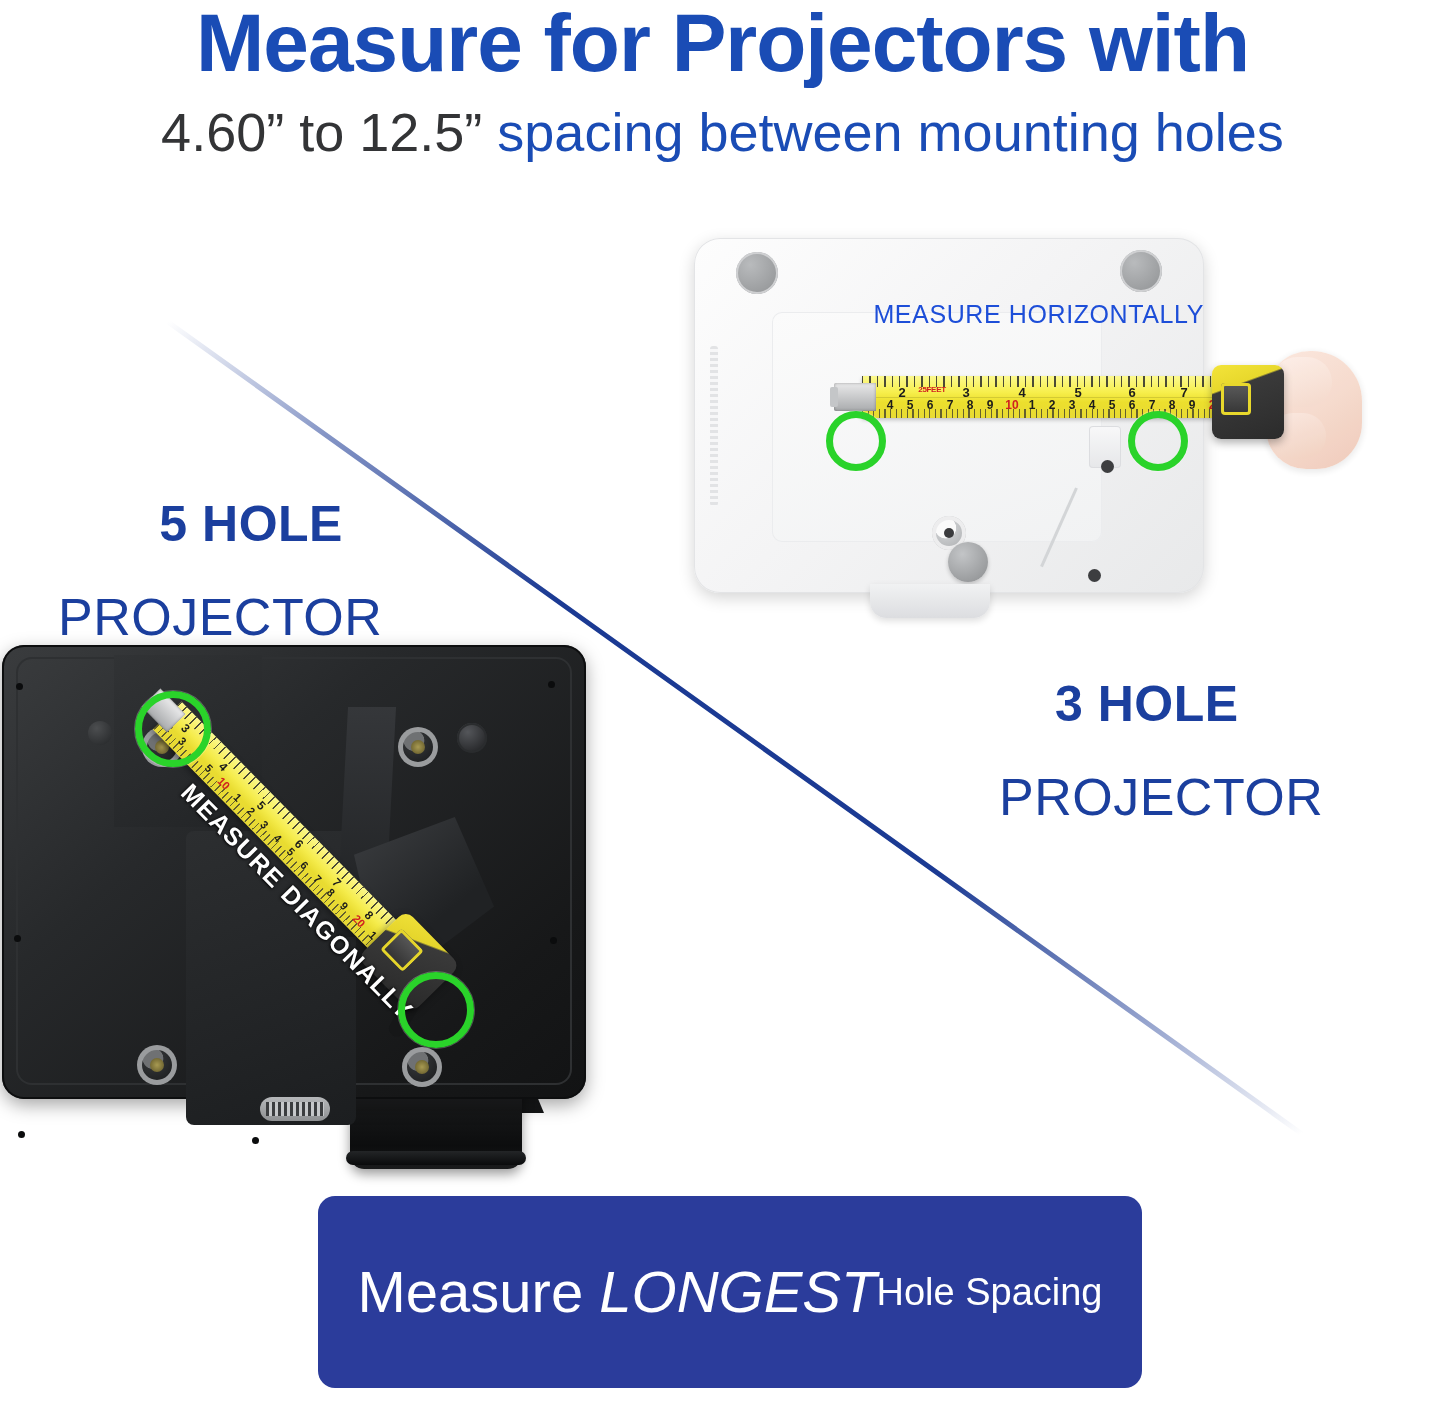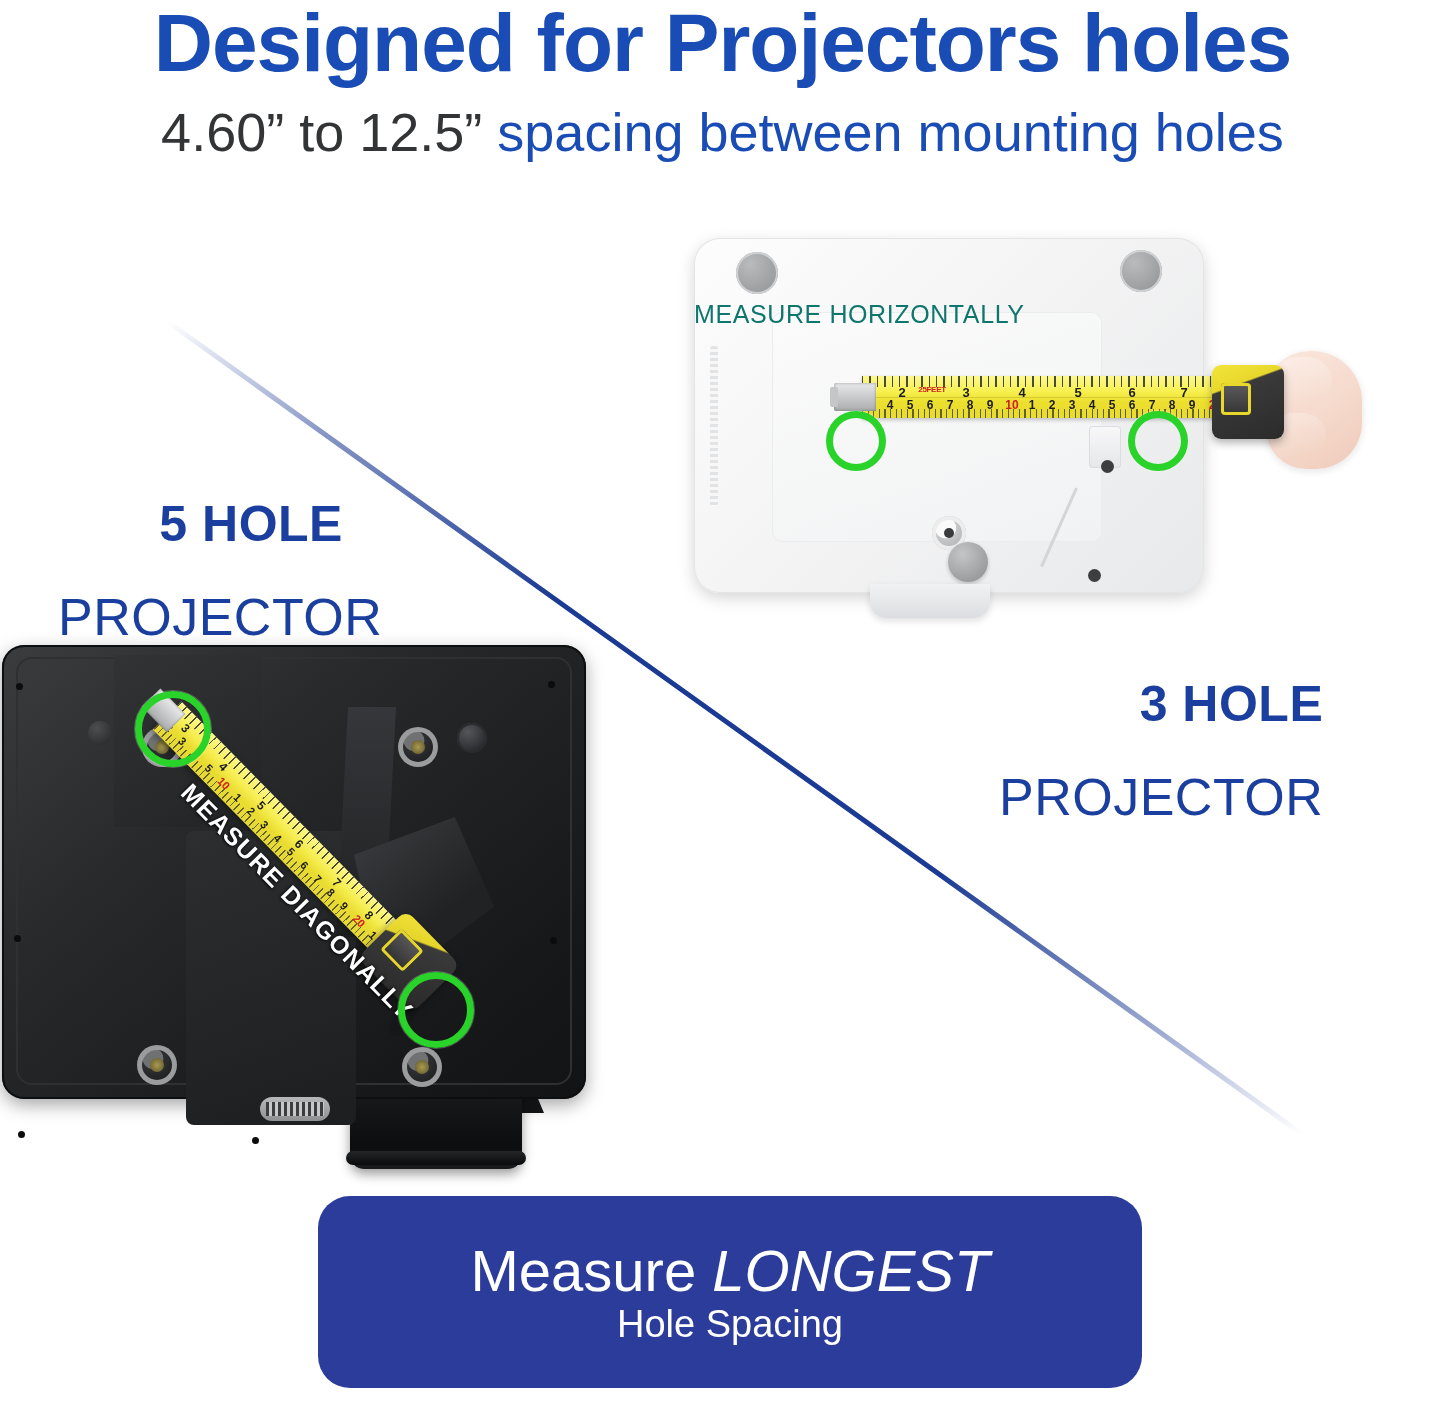--- a/index.html
+++ b/index.html
@@ -19,21 +19,21 @@
   #subline .dark{color:#333436;}
 
   
   #divider{position:absolute;left:0;top:0;width:1445px;height:1401px;pointer-events:none;}
 
   
   .label-block{position:absolute;color:#1b3f9e;white-space:nowrap;}
   .label-top{font-size:50px;font-weight:700;letter-spacing:0.5px;line-height:1.05;}
   .label-bot{font-size:52px;font-weight:300;letter-spacing:0.5px;line-height:1.05;margin-top:39px;}
   #label-4hole{left:120px;top:498px;text-align:center;}
-  #label-3hole{left:1055px;top:678px;text-align:right;}
+  #label-3hole{left:1055px;top:678px;text-align:left;}
   #label-4hole .label-bot{margin-left:-62px;}
   #label-3hole .label-bot{margin-left:-56px;}
 
   
   #proj-white{position:absolute;left:694px;top:238px;width:510px;height:385px;}
   #pw-body{
     position:absolute;left:0;top:0;width:510px;height:355px;border-radius:26px;
     background:linear-gradient(135deg,#fdfdfd 0%,#f4f4f5 45%,#e8e9ea 100%);
     box-shadow:0 5px 16px rgba(0,0,0,.17), inset 0 0 0 1px #e3e4e6;
   }
@@ -55,21 +55,21 @@
     background:radial-gradient(circle at 36% 30%,#c3c5c7,#8b8d8f);box-shadow:0 2px 4px rgba(0,0,0,.2);}
   #pw-dot1{position:absolute;left:394px;top:331px;width:13px;height:13px;border-radius:50%;background:#3d3e40;}
   #pw-dot2{position:absolute;left:407px;top:222px;width:13px;height:13px;border-radius:50%;background:#3d3e40;}
   #pw-armA{position:absolute;left:381px;top:250px;width:3px;height:86px;background:#d3d5d7;
     transform:rotate(24deg);transform-origin:top center;}
   #pw-armB{position:absolute;left:395px;top:188px;width:32px;height:42px;border-radius:4px;
     background:linear-gradient(180deg,#f8f8f9,#e6e7e9);box-shadow:inset 0 0 0 1px #dcdde0;}
   #pw-lens{position:absolute;left:176px;top:346px;width:120px;height:34px;border-radius:0 0 16px 16px;
     background:linear-gradient(180deg,#f1f2f3,#dcdde0);box-shadow:0 3px 7px rgba(0,0,0,.13);}
   #pw-text{
-    position:absolute;left:0;top:64px;width:510px;text-align:left;color:#0f766e;pointer-events:none;
+    position:absolute;left:0;top:64px;width:510px;text-align:right;color:#1d4ed8;pointer-events:none;
   }
   #pw-text .l1{font-size:25px;letter-spacing:.6px;line-height:1.0;font-weight:400;}
   #pw-text .l2{font-size:20px;letter-spacing:.2px;line-height:1.3;font-weight:400;}
 
   
   #tape-h{position:absolute;left:140px;top:135px;width:420px;height:47px;}
   #tape-h .blade{position:absolute;left:28px;top:3px;width:356px;height:42px;
     background:linear-gradient(180deg,#fcf98f 0%,#f7ef4d 38%,#ecdf2d 62%,#e8db33 100%);
     box-shadow:0 2px 4px rgba(0,0,0,.22);}
   #tape-h .hook{position:absolute;left:0px;top:10px;width:42px;height:28px;
@@ -178,32 +178,32 @@
     text-shadow:0 0 4px rgba(0,0,0,.85),0 1px 2px rgba(0,0,0,.7);
   }
 
   
   .ring{position:absolute;border-radius:50%;box-shadow:0 0 0 1px rgba(255,255,255,.25);}
   .ring.white-proj{width:46px;height:46px;border:7px solid #2ad32a;}
   .ring.black-proj{width:62px;height:62px;border:7px solid #2ad32a;}
 
   
   #banner{
-    position:absolute;left:318px;top:1196px;width:824px;height:192px;border-radius:32px;
-    background:#2b3c9b;display:flex;flex-direction:column;
+    position:absolute;left:318px;top:1196px;width:824px;height:192px;border-radius:17px;
+    background:#2b3c9b;display:flex;
     align-items:center;justify-content:center;color:#fff;
   }
   #banner .bl1{font-size:58px;font-weight:400;line-height:1.1;white-space:nowrap;}
   #banner .bl1 em{font-style:italic;font-weight:300;}
   #banner .bl2{font-size:38px;font-weight:400;line-height:1.12;white-space:nowrap;}
 </style>
 </head>
 <body>
 
-<div id="headline">Designed for Projectors holes</div>
+<div id="headline">Measure for Projectors with</div>
 
 <div id="subline">
   <span class="dark">4.60” to 12.5”</span><span> spacing between mounting holes</span>
 </div>
 
 <svg id="divider" viewBox="0 0 1445 1401">
   <defs>
     <linearGradient id="divgrad" x1="0" y1="0" x2="1" y2="1">
       <stop offset="0%" stop-color="#1f3d96" stop-opacity="0"></stop>
       <stop offset="14%" stop-color="#1f3d96" stop-opacity="0.55"></stop>

